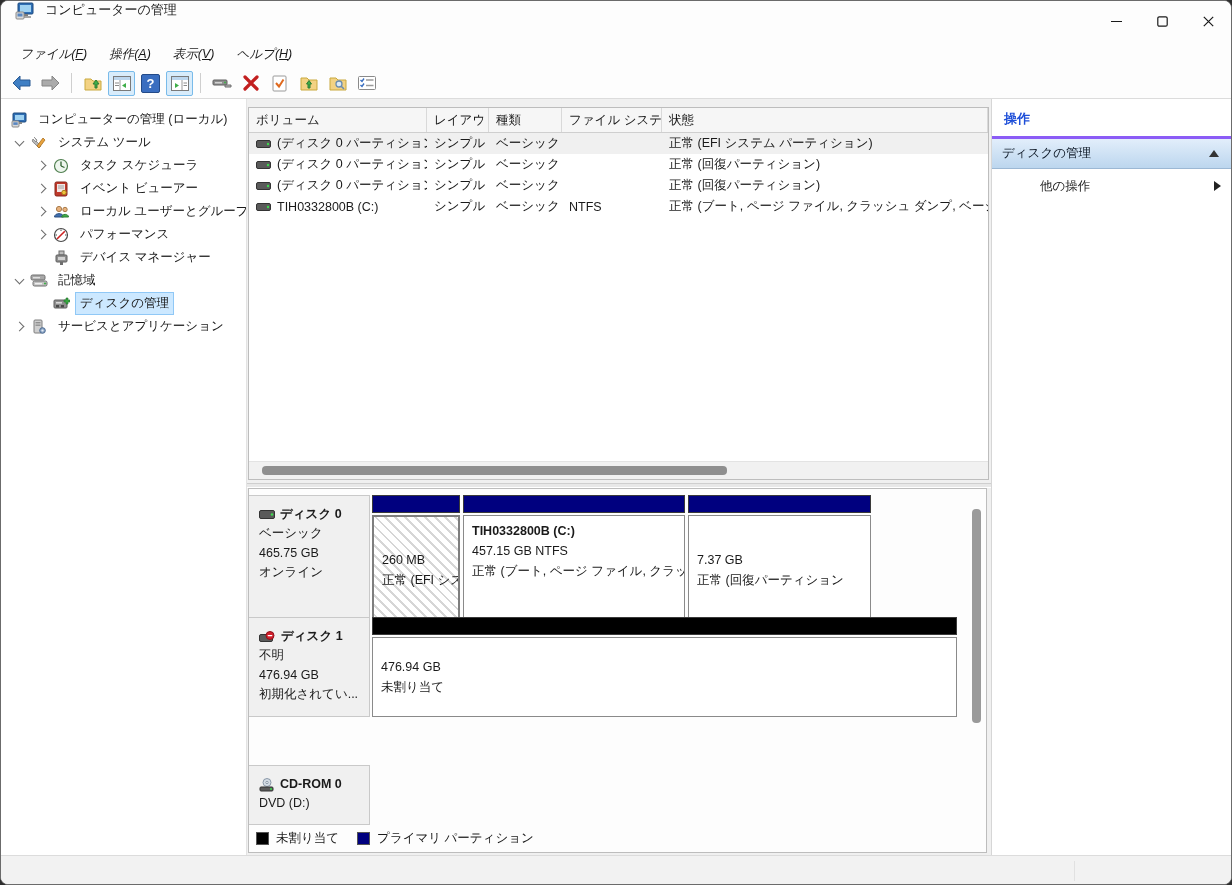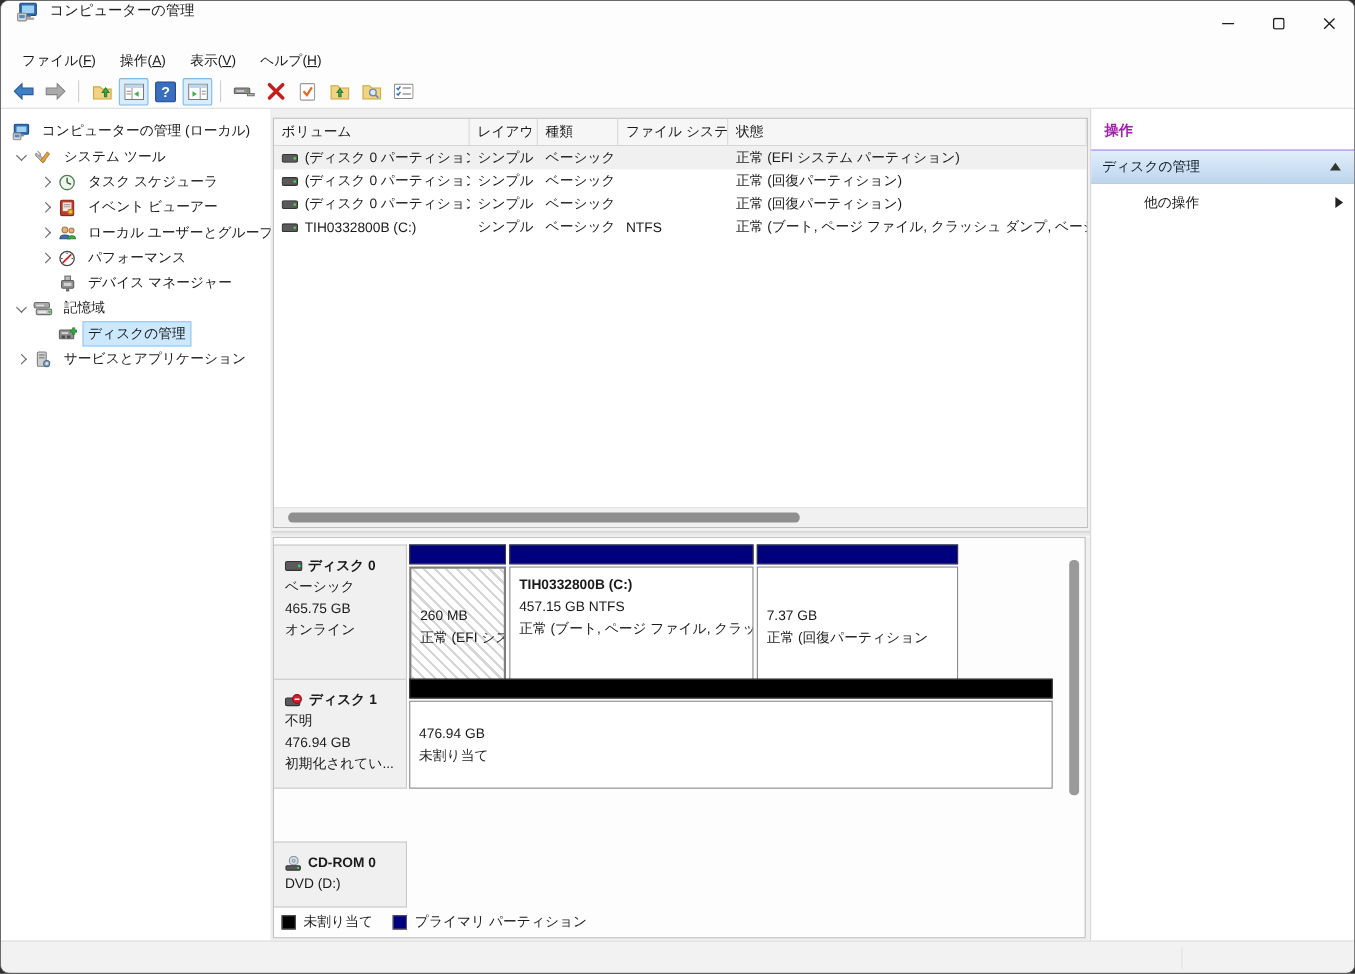--- a/index.html
+++ b/index.html
@@ -4,21 +4,21 @@
 <style>
   html,body{margin:0;padding:0;background:#2e2e2e;font-family:"Liberation Sans",sans-serif;}
   .window{position:relative;width:1232px;height:885px;background:#fdfdfd;border-radius:8px;overflow:hidden;border:1px solid #6b6b6b;box-sizing:border-box;}
   
   .titlebar{height:40px;display:flex;align-items:flex-start;background:#fdfdfd;}
   .app-icon{margin-left:14px;width:20px;height:20px;}
   .title-text{margin-left:10px;font-size:13px;color:#1a1a1a;}
   .win-controls{margin-left:auto;display:flex;height:40px;}
   .wc{width:46px;height:40px;display:flex;align-items:center;justify-content:center;}
   
-  .menubar{height:27px;display:flex;align-items:flex-end;padding-left:8px;background:#fdfdfd;}
+  .menubar{height:27px;display:flex;align-items:center;padding-left:8px;background:#fdfdfd;font-style:italic;}
   .menu-item{padding:4px 11px;font-size:12.5px;color:#1a1a1a;}
   .mnemo{text-decoration:underline;}
   
   .toolbar{height:30px;display:flex;align-items:center;background:#fdfdfd;border-bottom:1px solid #dcdcdc;padding-left:6px;}
   .tbtn{width:27px;height:25px;display:flex;align-items:center;justify-content:center;margin:0 1px;border:1px solid transparent;box-sizing:border-box;}
   .tbtn.active{background:#d8ecfb;border:1px solid #79bbea;border-radius:2px;}
   .tsep{width:1px;height:20px;background:#cfcfcf;margin:0 6px;}
   .help-glyph{font-size:13px;font-weight:bold;color:#fff;background:#3a6ec0;border:1px solid #234a88;width:17px;height:17px;display:flex;align-items:center;justify-content:center;border-radius:2px;}
   
   .tree{position:absolute;left:0;top:98px;width:246px;height:756px;background:#fff;border-right:1px solid #e3e3e3;box-sizing:border-box;padding-top:9px;overflow:hidden;}
@@ -57,21 +57,21 @@
   .pbody.vcenter{display:flex;flex-direction:column;justify-content:center;}
   .pbody.hatch{background:repeating-linear-gradient(45deg,#ffffff 0 5px,#d6d6d6 5px 7px);border:2px solid #7e7e7e;}
   .ptitle{font-weight:bold;}
   .legend{position:absolute;left:7px;bottom:5px;display:flex;align-items:center;font-size:12.5px;color:#1a1a1a;}
   .swatch{width:13px;height:13px;border:1px solid #555;margin-right:7px;box-sizing:border-box;}
   .sw-un{background:#000;}
   .sw-pr{background:#00007f;margin-left:18px;}
   .vthumb{position:absolute;right:5px;top:20px;width:9px;height:214px;background:#9a9a9a;border-radius:4px;}
   
   .actions{position:absolute;left:990px;top:98px;width:242px;height:756px;background:#fff;border-left:1px solid #d6d6d6;box-sizing:border-box;}
-  .atitle{font-weight:bold;font-size:13px;color:#a21caf;padding:11px 12px 8px;border-bottom:1px solid #8b5cf6;}
+  .atitle{font-weight:bold;font-size:13px;color:#1d4ed8;padding:11px 12px 8px;border-bottom:3px solid #8b5cf6;}
   .asection{height:29px;background:linear-gradient(#e2eefb,#bcd6ee);border-bottom:1px solid #9cb8d4;display:flex;align-items:center;justify-content:space-between;padding:0 14px 0 10px;font-size:12.5px;color:#0f1a28;}
   .tri-up{width:0;height:0;border-left:5px solid transparent;border-right:5px solid transparent;border-bottom:7px solid #333;}
   .amore{height:34px;display:flex;align-items:center;justify-content:space-between;padding:0 12px 0 48px;font-size:12.5px;color:#1a1a1a;}
   .tri-right{width:0;height:0;border-top:5px solid transparent;border-bottom:5px solid transparent;border-left:7px solid #222;}
   
   .statusbar{position:absolute;left:0;top:854px;width:1232px;height:31px;background:#f2f2f2;border-top:1px solid #dcdcdc;box-sizing:border-box;}
   .status-div{position:absolute;left:1073px;top:5px;bottom:5px;width:1px;background:#e1e1e1;}
   svg{display:block;}
 </style>
 </head>

